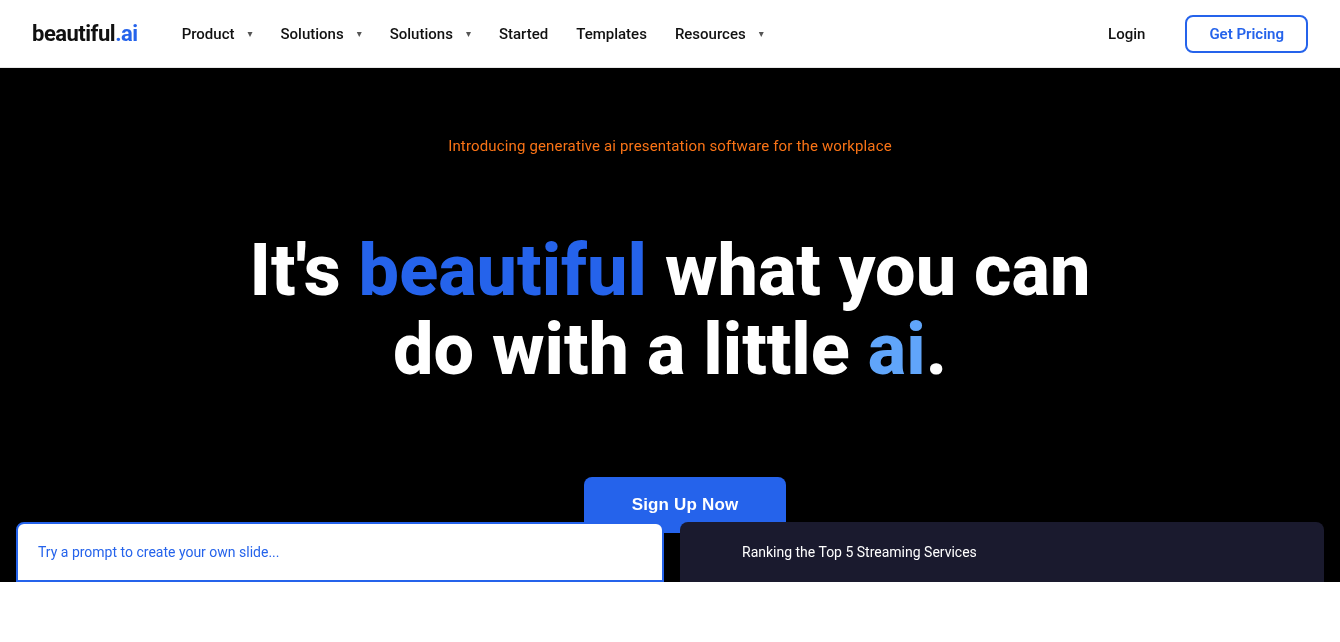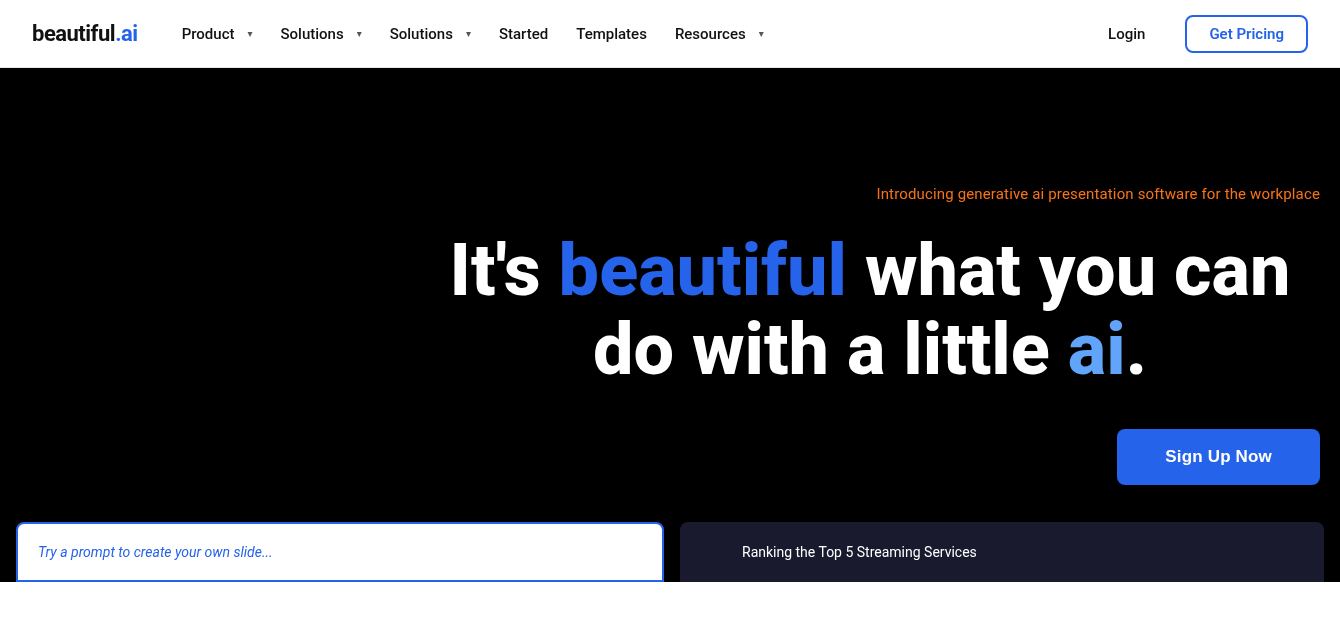--- a/index.html
+++ b/index.html
@@ -102,25 +102,26 @@
       border-radius: 8px;
       cursor: pointer;
       text-decoration: none;
     }
 
     
     .hero {
       background: #000000;
       display: flex;
       flex-direction: column;
-      align-items: flex-end;
+      align-items: center;
       justify-content: center;
       padding: 60px 20px 40px;
       height: calc(642px - 68px - 60px);
       position: relative;
+      gap: 48px;
     }
 
     .hero-tagline {
       font-size: 15px;
       color: #f97316;
       font-weight: 400;
       margin-bottom: 28px;
       text-align: center;
       letter-spacing: 0.01em;
     }
@@ -174,21 +175,20 @@
       margin: 0 8px;
       margin-left: 16px;
       padding: 12px 20px;
       display: flex;
       align-items: center;
     }
 
     .preview-left-text {
       color: #2563eb;
       font-size: 14px;
-      font-style: italic;
     }
 
     .preview-right {
       flex: 1;
       background: #1a1a2e;
       border-radius: 8px 8px 0 0;
       margin: 0 8px;
       margin-right: 16px;
       padding: 12px 20px;
       display: flex;

